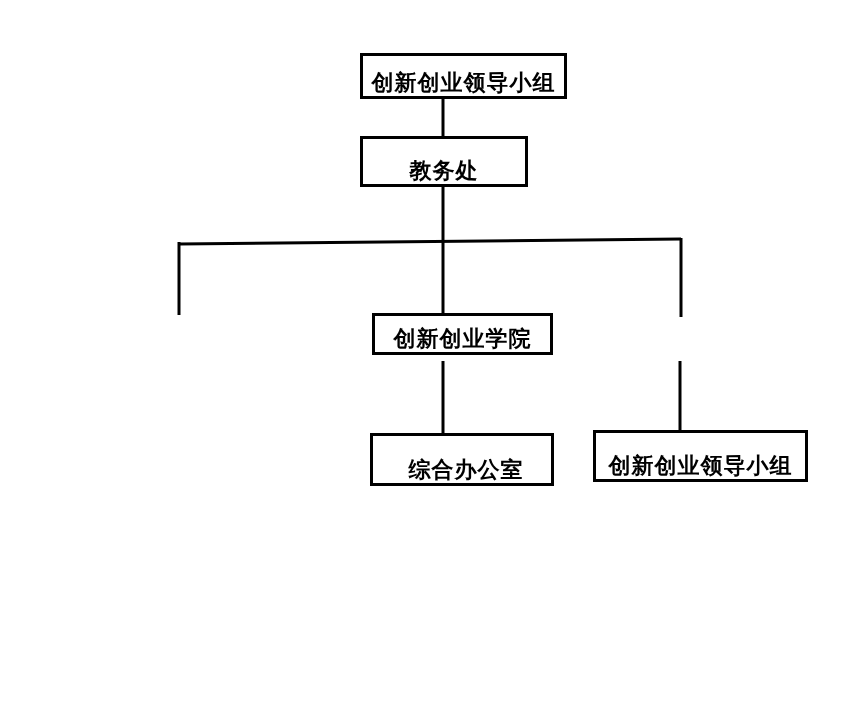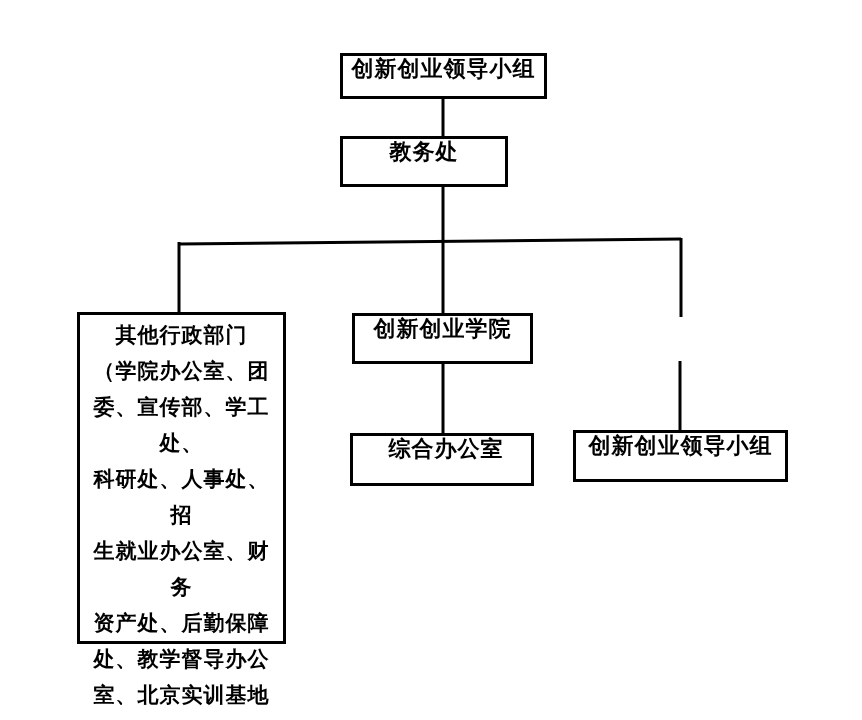--- a/index.html
+++ b/index.html
@@ -23,36 +23,37 @@
     width: 862px;
     height: 720px;
     pointer-events: none;
   }
   .node {
     position: absolute;
     box-sizing: border-box;
     border: 3px solid #000000;
     background: #ffffff;
     display: flex;
-    align-items: flex-start;
+    align-items: flex-end;
     justify-content: center;
     text-align: center;
     font-weight: 700;
     font-size: 22px;
     letter-spacing: 1px;
     line-height: 1.2;
+    margin-left: 20px;
   }
   .node .node-label {
     white-space: pre-line;
   }
   .node-top          { left: 340px; top: 53px;  width: 207px; height: 46px; }
   .node-jiaowu       { left: 340px; top: 136px; width: 168px; height: 51px; }
   .node-other-admin  { left: 77px;  top: 312px; width: 209px; height: 332px;
                        font-size: 21px; line-height: 36px; padding: 2px 6px; }
-  .node-college      { left: 352px; top: 313px; width: 181px; height: 51px; }
+  .node-college      { left: 352px; top: 313px; width: 181px; height: 42px; }
   .node-office       { left: 350px; top: 433px; width: 184px; height: 53px; padding-left: 8px; }
   .node-secondary    { left: 601px; top: 314px; width: 156px; height: 49px; }
   .node-sec-group    { left: 573px; top: 430px; width: 215px; height: 52px; }
 </style>
 </head>
 <body>
 
 <div class="canvas">
 
   <svg class="connectors" width="862" height="720" viewBox="0 0 862 720" stroke="#000000" stroke-width="3">
@@ -66,31 +67,20 @@
   </svg>
 
   <div class="node node-top">
     <span class="node-label">创新创业领导小组</span>
   </div>
 
   <div class="node node-jiaowu">
     <span class="node-label">教务处</span>
   </div>
 
-  <div class="node node-other-admin">
-    <span class="node-label">其他行政部门
-（学院办公室、团
-委、宣传部、学工处、
-科研处、人事处、招
-生就业办公室、财务
-资产处、后勤保障
-处、教学督导办公
-室、北京实训基地管
-理办公室）</span>
-  </div>
 
   <div class="node node-college">
     <span class="node-label">创新创业学院</span>
   </div>
 
   <div class="node node-office">
     <span class="node-label">综合办公室</span>
   </div>
 
 

